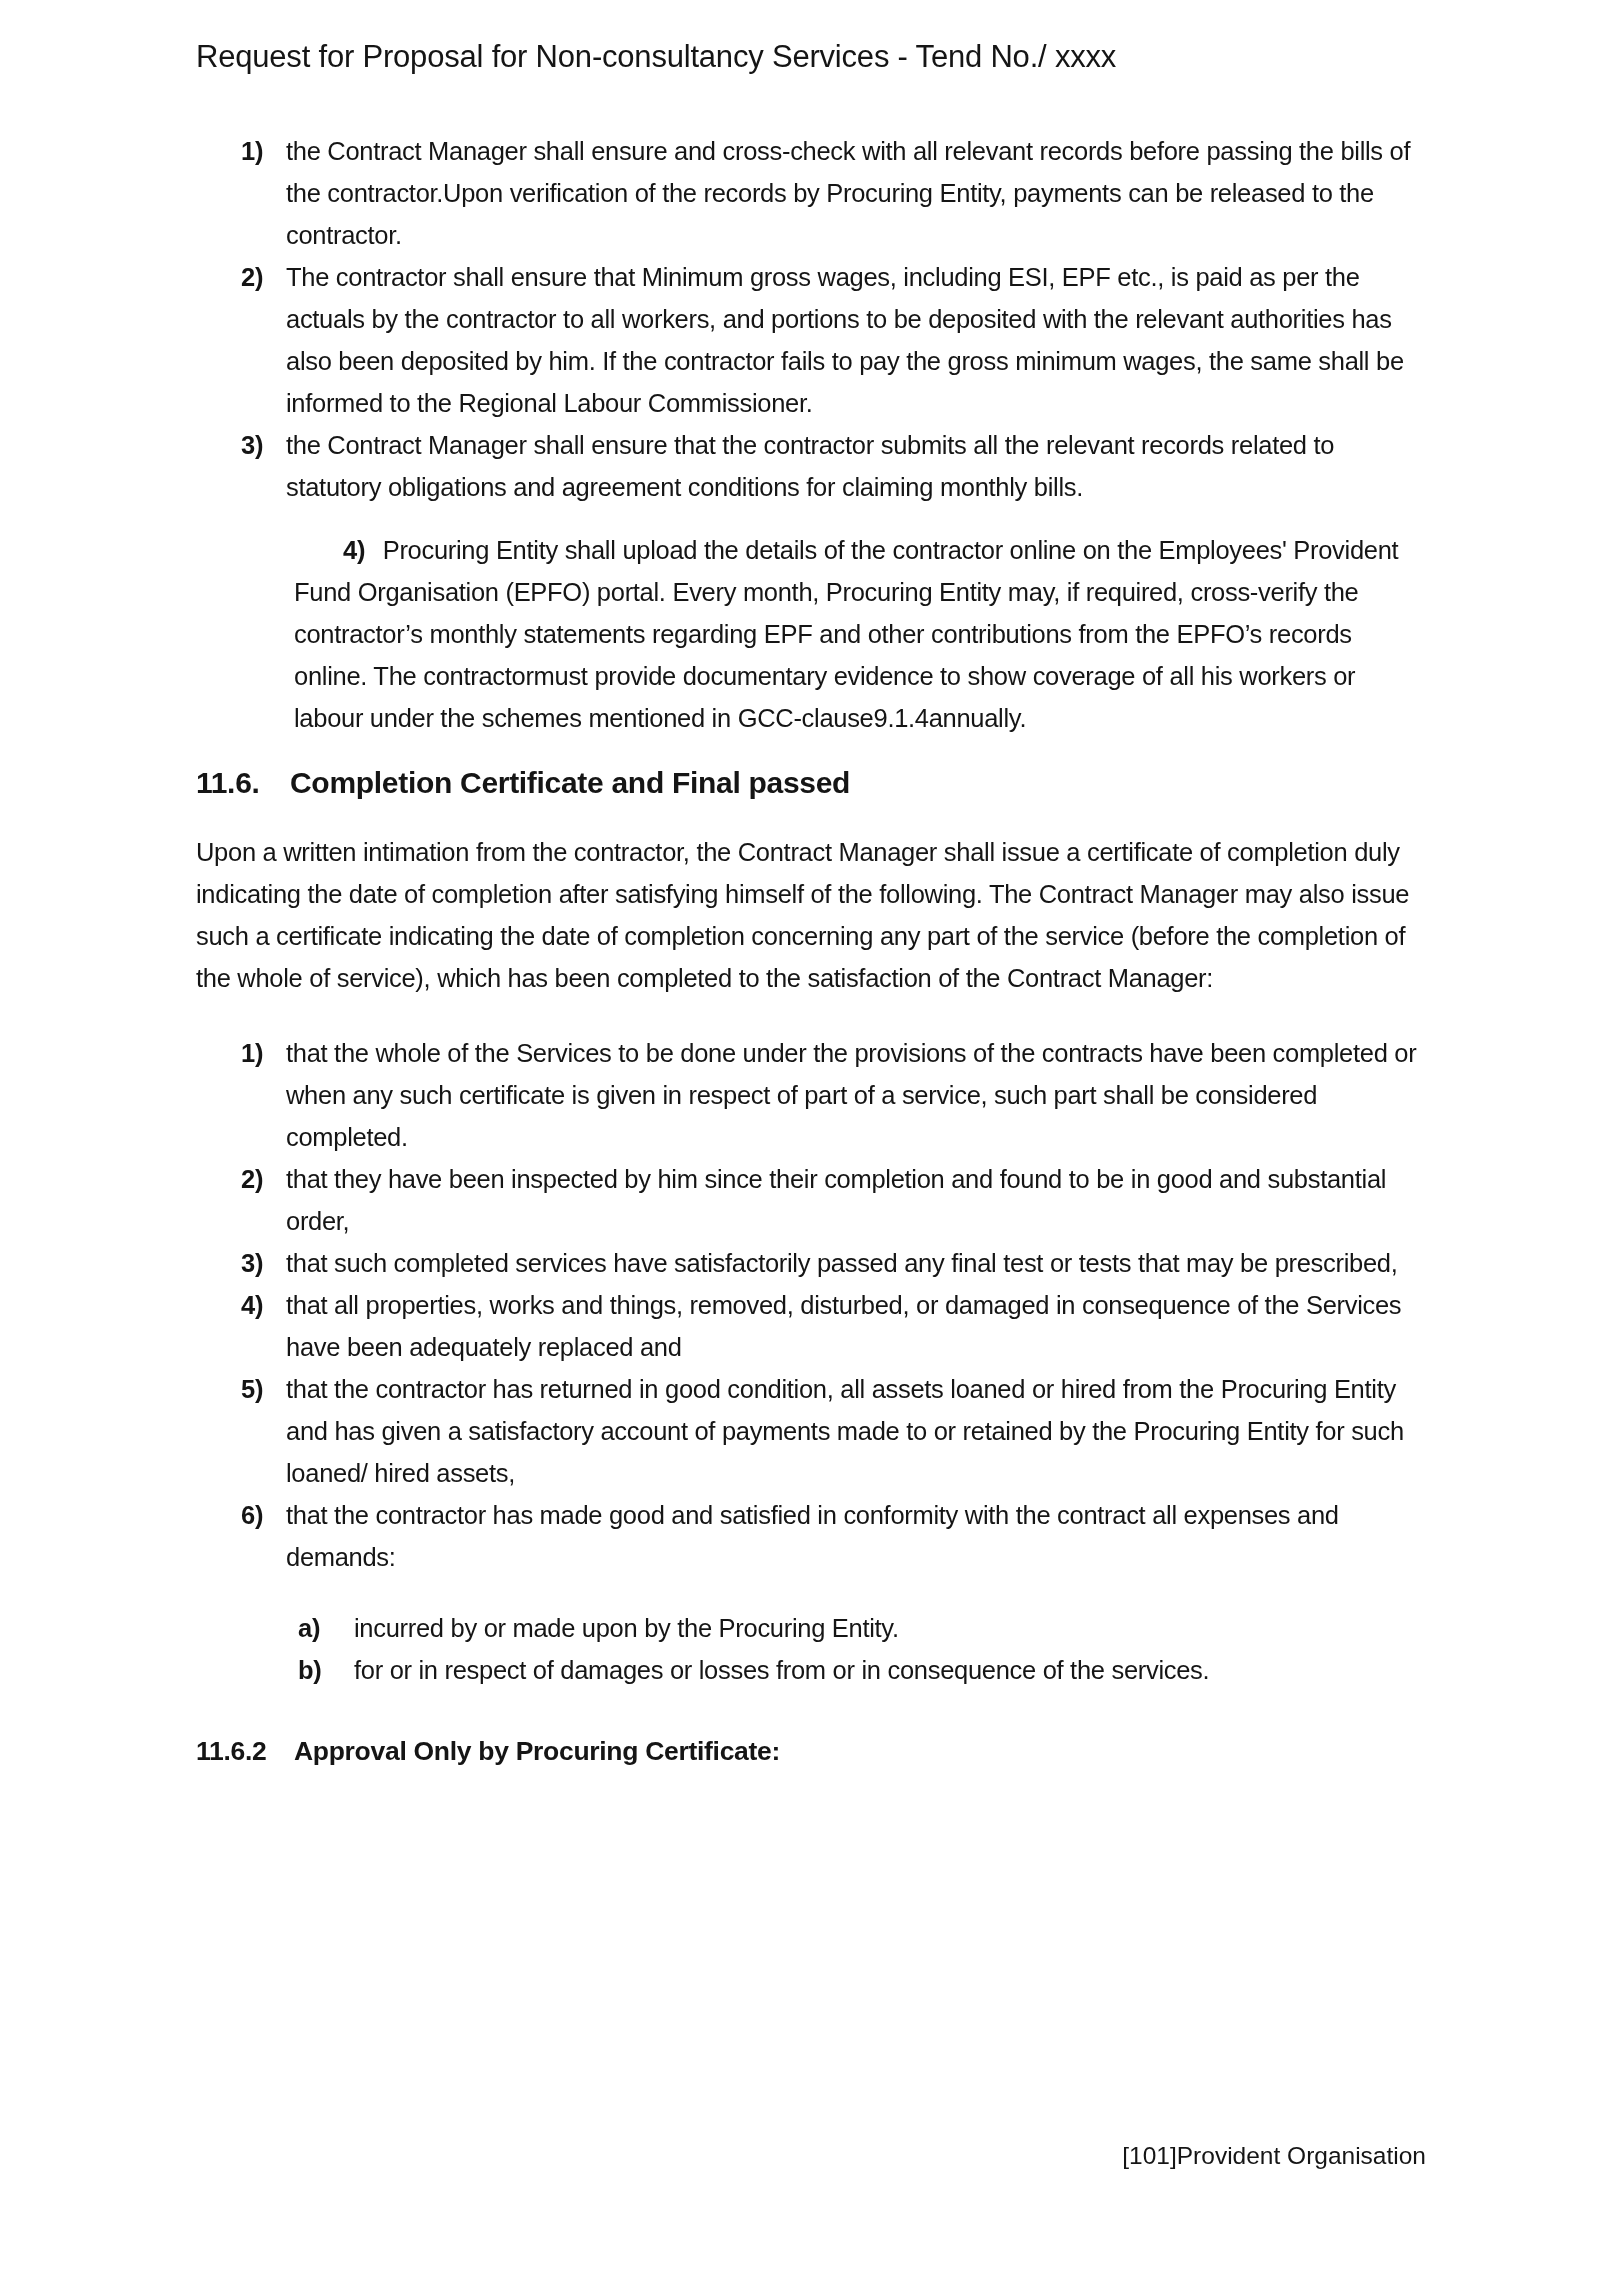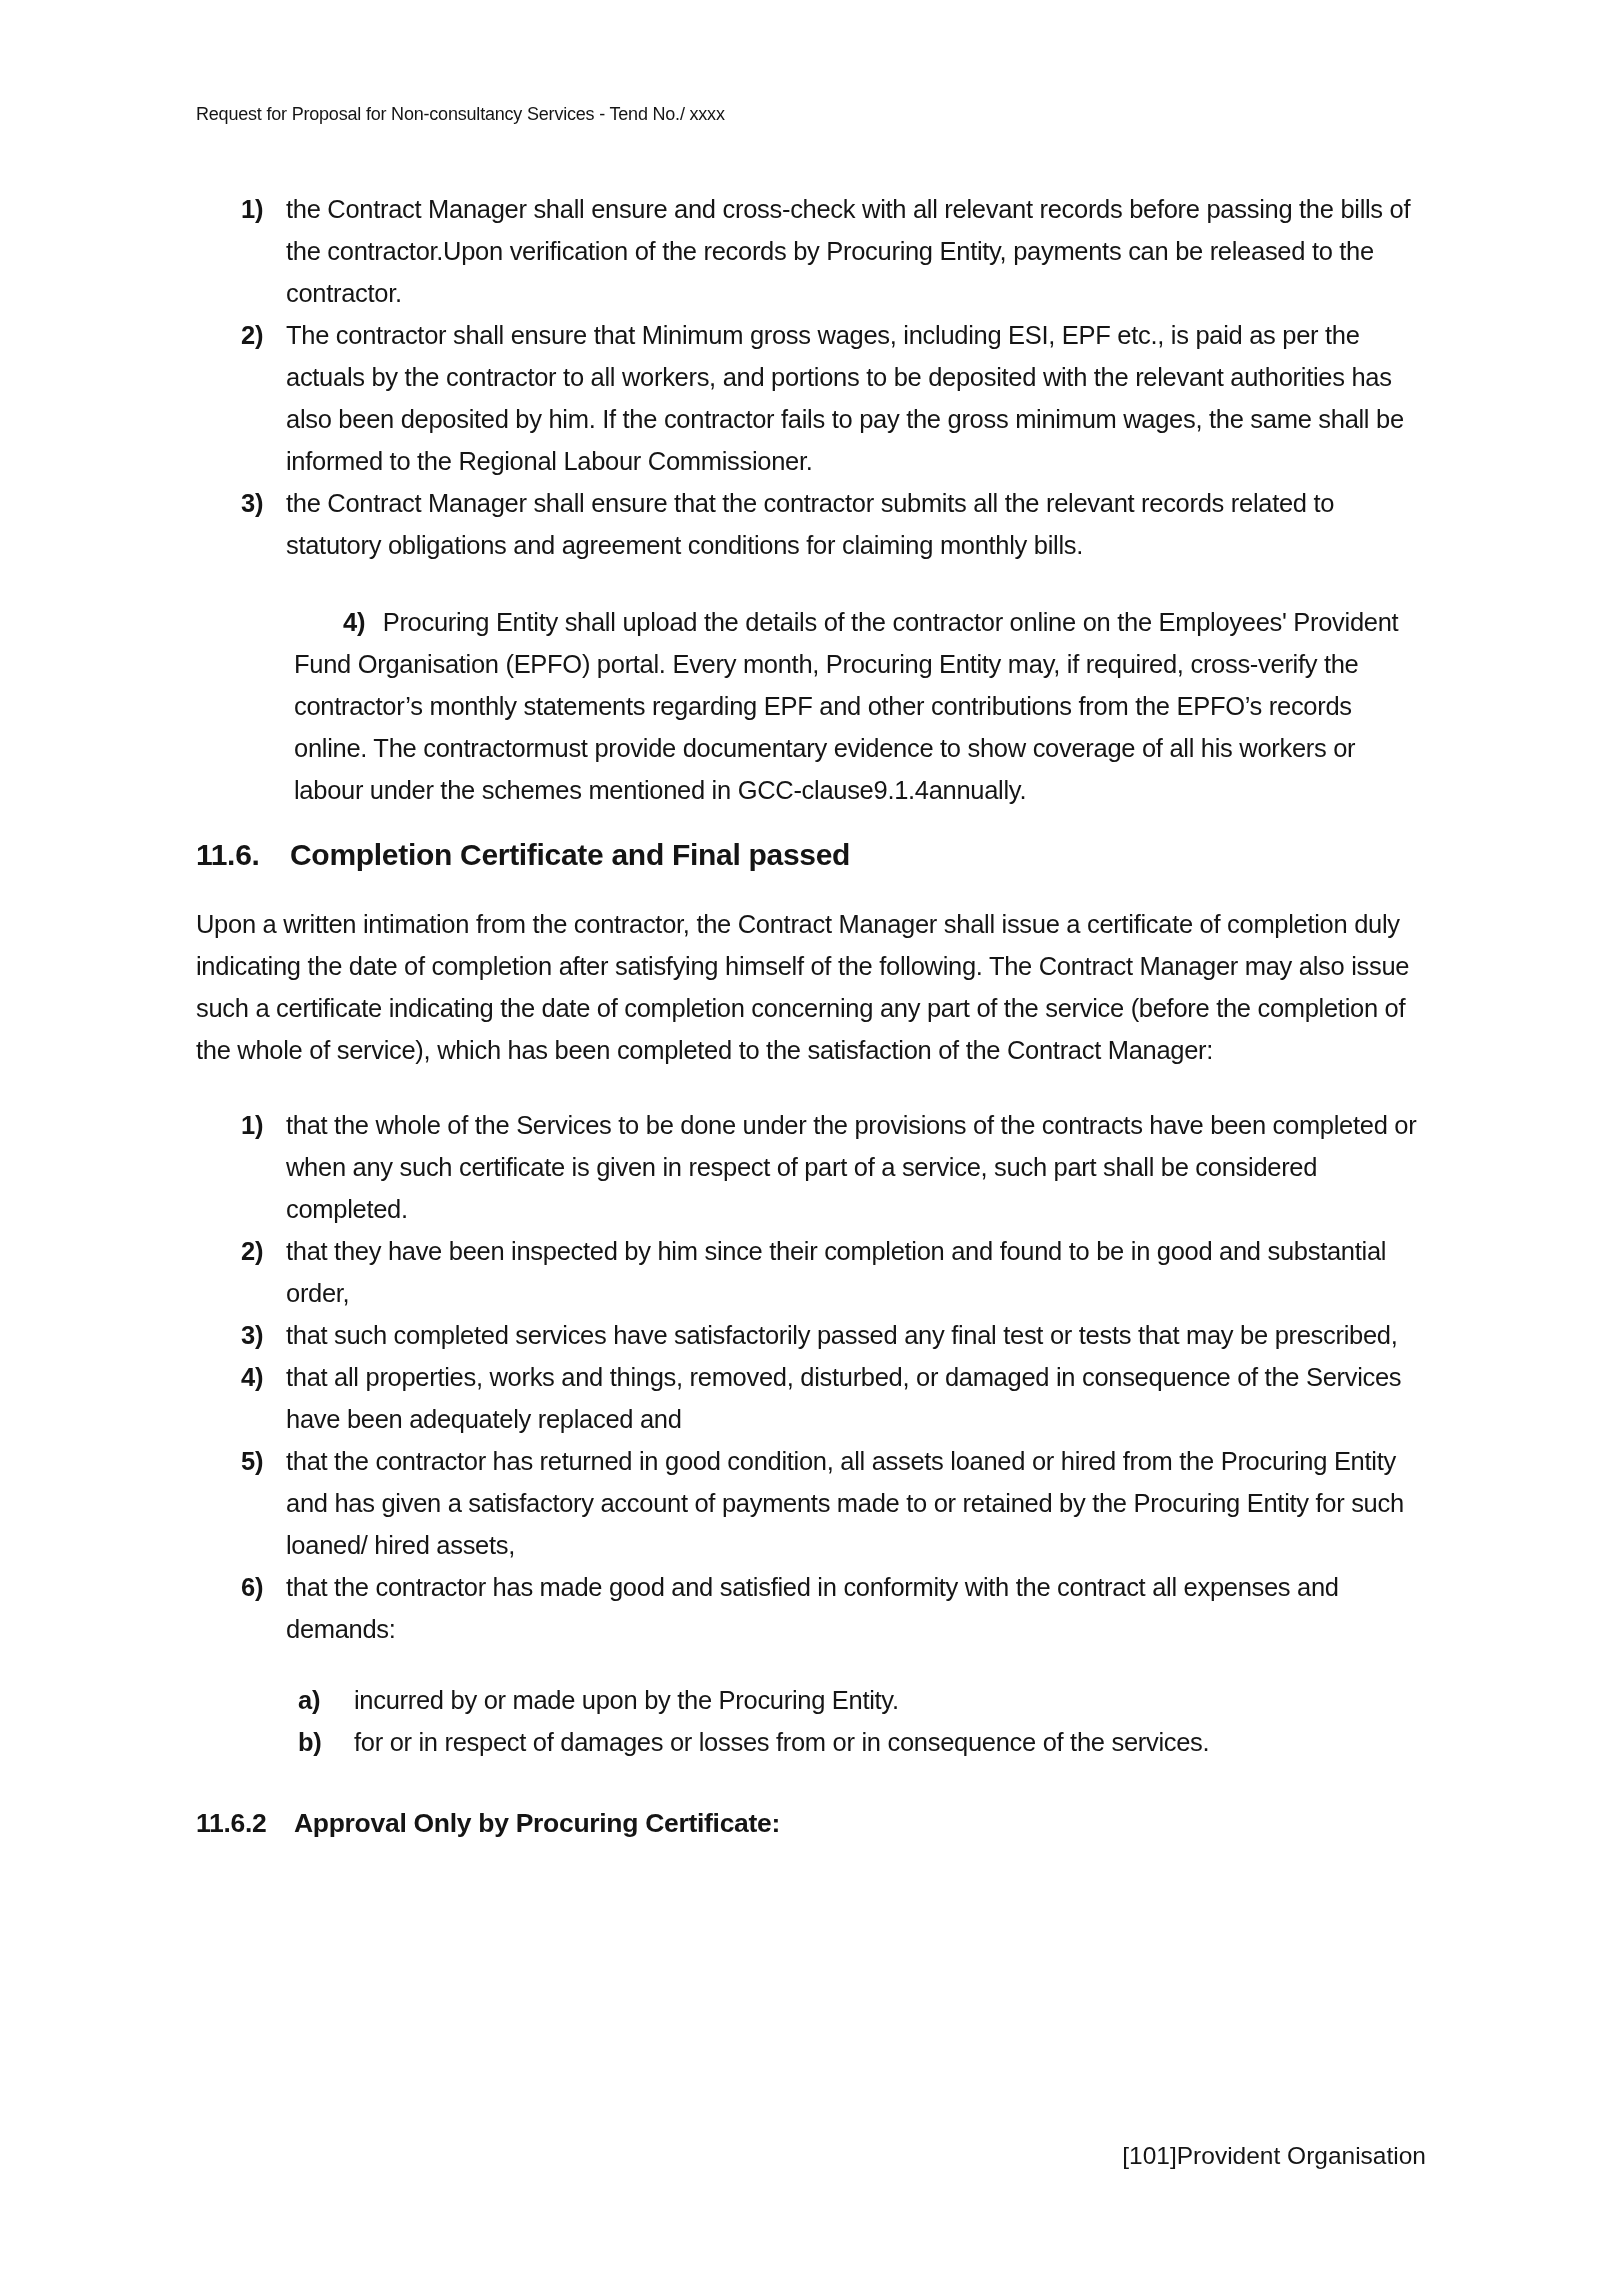--- a/index.html
+++ b/index.html
@@ -13,43 +13,43 @@
     font-family:"Liberation Sans", sans-serif;
     overflow:hidden;
   }
   .content {
     position:absolute;
     left:196px;
     top:0;
     width:1229px;
   }
   .page-header {
-    padding-top:98px;
-    font-size:18px;
+    padding-top:40px;
+    font-size:31px;
     line-height:33px;
     letter-spacing:-0.2px;
   }
   .body-text {
     font-size:25.5px;
     line-height:42px;
     letter-spacing:-0.3px;
   }
   .list { margin-left:45px; }
   .list1 { margin-top:57px; }
   .list2 { margin-top:33px; }
   .list-row { display:flex; }
   .list-row .marker {
     flex:0 0 45px;
     font-weight:bold;
   }
   .list-row .li-text { flex:1; }
   .sublist { margin-left:102px; margin-top:29px; }
   .sublist .marker { flex:0 0 56px; }
   .item4-para {
-    margin-top:35px;
+    margin-top:21px;
     margin-left:98px;
     text-indent:49px;
   }
   .item4-para .marker4 { font-weight:bold; }
   .item4-para .tab-gap { display:inline-block; width:17.6px; }
   .section-heading {
     margin-top:21.6px;
     display:flex;
     font-weight:bold;
     font-size:30px;

